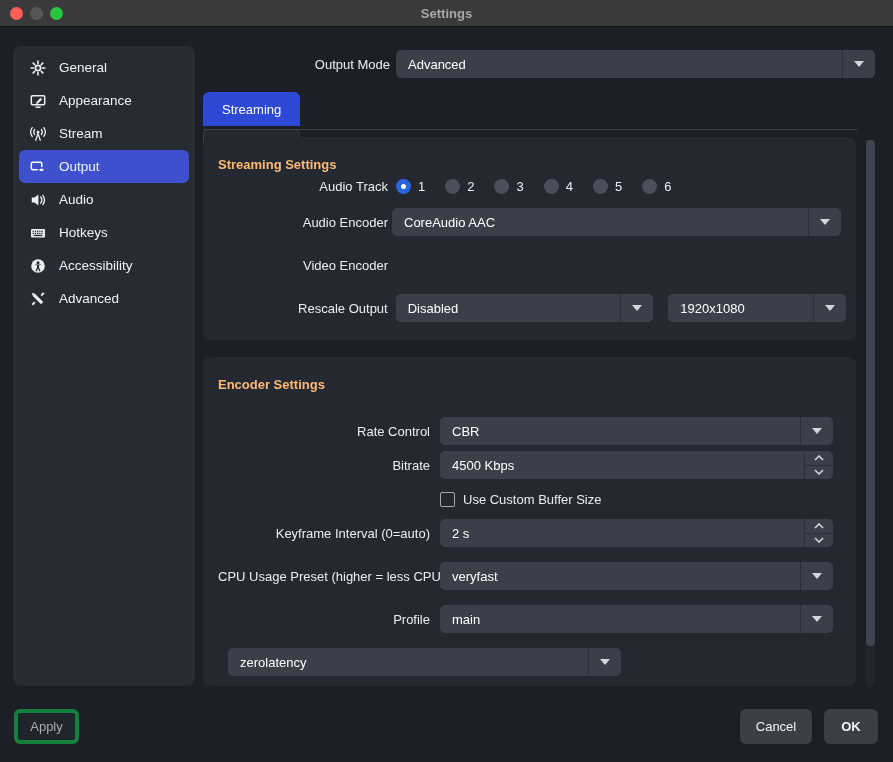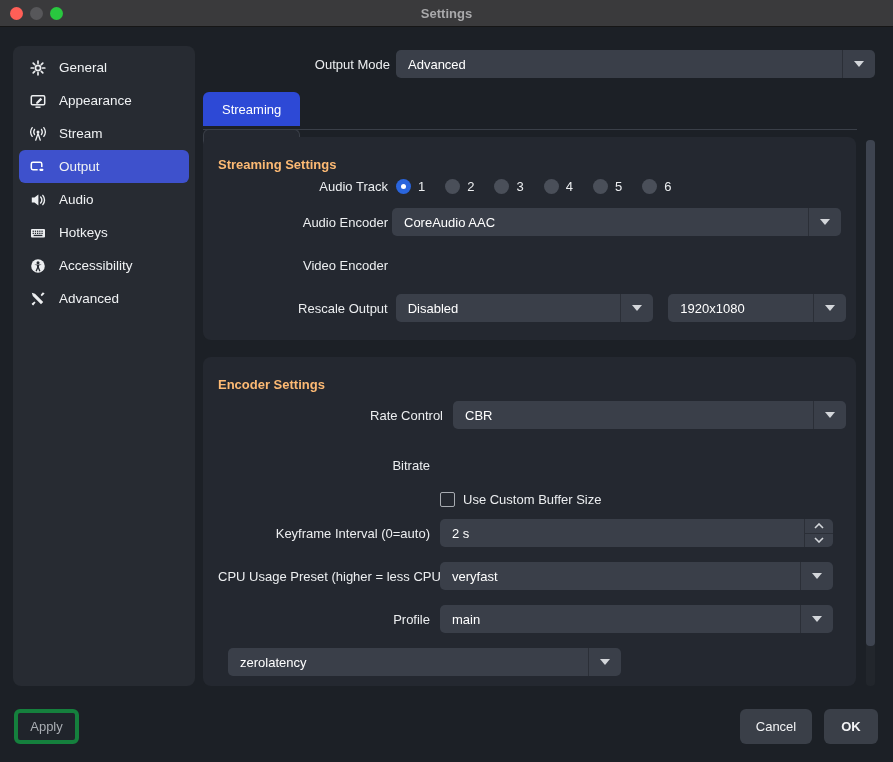--- a/index.html
+++ b/index.html
@@ -315,32 +315,47 @@
       <span class="dd-arrowzone">
           <span class="tri-down"></span>
         </span>
     </div>
   </div>
 </div>
 
 <div class="card card2 c2">
   <div class="card-header">Encoder Settings</div>
 
-  <div class="row" style="top:44px; height:28px;justify-content:flex-end;">
+  <div class="row" style="top:60px; height:28px;">
     <span class="row-label">Rate Control</span>
     <div class="dd row-field">
       <span class="dd-value">CBR</span>
       <span class="dd-arrowzone">
           <span class="tri-down"></span>
         </span>
     </div>
   </div>
 
   <div class="row" style="top:94px; height:28px;">
     <span class="row-label">Bitrate</span>
+    <div class="dd row-field">
+      <span class="dd-value">4500 Kbps</span>
+      <span class="spin-zone">
+        <span class="spin-btn up">
+            <svg class="chev" viewBox="0 0 10 6">
+              <path d="M1 5l4-4 4 4" stroke="#d3d6da" stroke-width="1.6" fill="none"></path>
+            </svg>
+          </span>
+        <span class="spin-btn">
+            <svg class="chev" viewBox="0 0 10 6">
+              <path d="M1 1l4 4 4-4" stroke="#d3d6da" stroke-width="1.6" fill="none"></path>
+            </svg>
+          </span>
+      </span>
+    </div>
   </div>
 
   <div class="check-row" style="top:134px; height:16px;">
     <span class="checkbox"></span>
     <span>Use Custom Buffer Size</span>
   </div>
 
   <div class="row" style="top:162px; height:28px;">
     <span class="row-label">Keyframe Interval (0=auto)</span>
     <div class="dd row-field">

